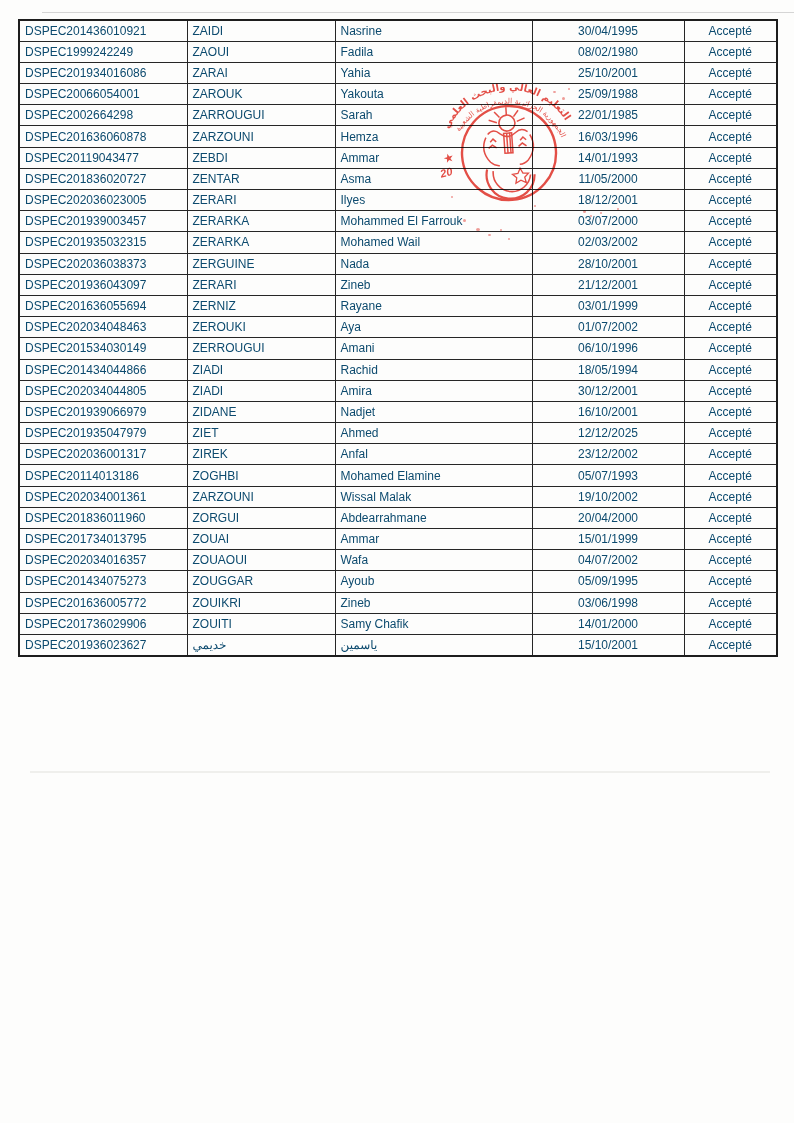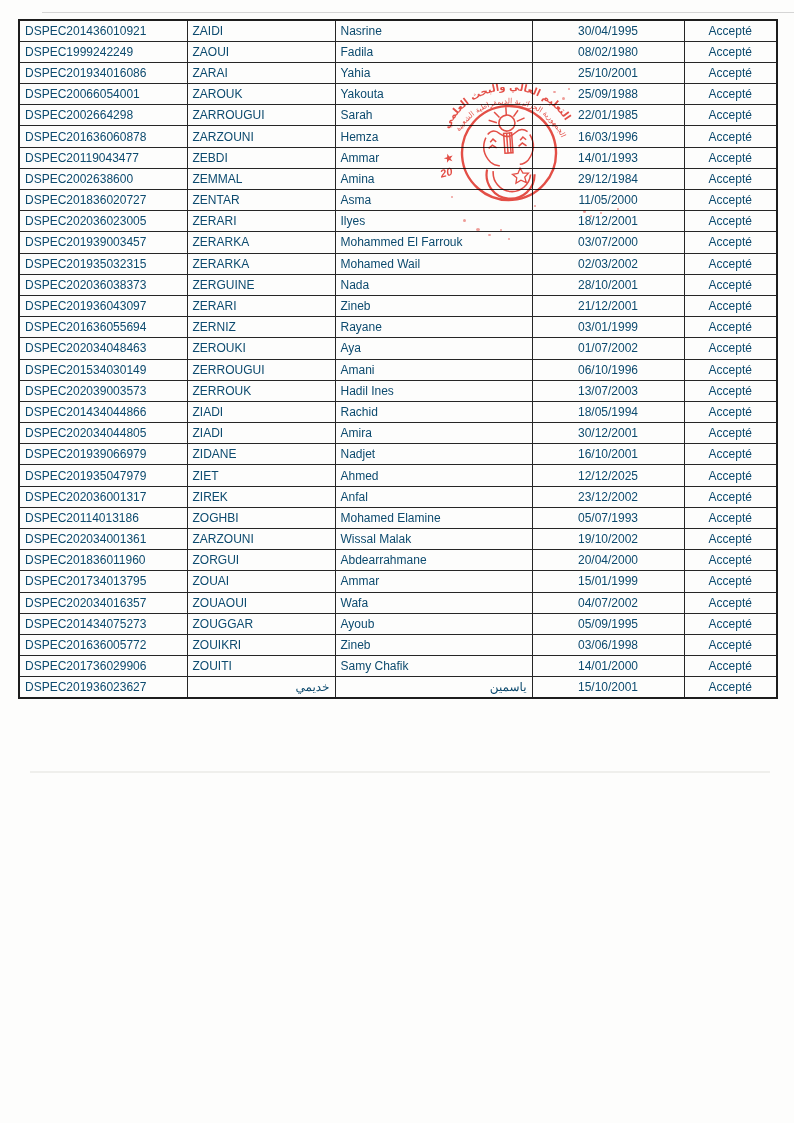--- a/index.html
+++ b/index.html
@@ -28,21 +28,21 @@
     border:1.5px solid #262626;
     padding:0 5px;
     height:21.2px;
     line-height:1;
     white-space:nowrap; overflow:hidden;
     vertical-align:middle;
     box-sizing:border-box;
   }
   td.c-id, td.c-last, td.c-first{ text-align:left; }
   td.c-date, td.c-status{ text-align:center; }
-  td.ar{ direction:rtl; text-align:right; padding-right:3px; }
+  td.ar{ direction:rtl; padding-right:3px; }
 
   
   .stamp{
     position:absolute; left:429px; top:73px; width:160px; height:160px;
     mix-blend-mode:multiply; opacity:.9;
     transform:rotate(-4deg);
     pointer-events:none;
     color:var(--stamp-color);
   }
   .stamp svg{ display:block; width:160px; height:160px; }
@@ -119,27 +119,20 @@
         <td class="c-status">Accepté</td>
       </tr>
       <tr>
         <td class="c-id">DSPEC20119043477</td>
         <td class="c-last">ZEBDI</td>
         <td class="c-first">Ammar</td>
         <td class="c-date">14/01/1993</td>
         <td class="c-status">Accepté</td>
       </tr>
       <tr>
-        <td class="c-id">DSPEC2002638600</td>
-        <td class="c-last">ZEMMAL</td>
-        <td class="c-first">Amina</td>
-        <td class="c-date">29/12/1984</td>
-        <td class="c-status">Accepté</td>
-      </tr>
-      <tr>
         <td class="c-id">DSPEC201836020727</td>
         <td class="c-last">ZENTAR</td>
         <td class="c-first">Asma</td>
         <td class="c-date">11/05/2000</td>
         <td class="c-status">Accepté</td>
       </tr>
       <tr>
         <td class="c-id">DSPEC202036023005</td>
         <td class="c-last">ZERARI</td>
         <td class="c-first">Ilyes</td>
@@ -186,27 +179,20 @@
         <td class="c-last">ZEROUKI</td>
         <td class="c-first">Aya</td>
         <td class="c-date">01/07/2002</td>
         <td class="c-status">Accepté</td>
       </tr>
       <tr>
         <td class="c-id">DSPEC201534030149</td>
         <td class="c-last">ZERROUGUI</td>
         <td class="c-first">Amani</td>
         <td class="c-date">06/10/1996</td>
-        <td class="c-status">Accepté</td>
-      </tr>
-      <tr>
-        <td class="c-id">DSPEC202039003573</td>
-        <td class="c-last">ZERROUK</td>
-        <td class="c-first">Hadil Ines</td>
-        <td class="c-date">13/07/2003</td>
         <td class="c-status">Accepté</td>
       </tr>
       <tr>
         <td class="c-id">DSPEC201434044866</td>
         <td class="c-last">ZIADI</td>
         <td class="c-first">Rachid</td>
         <td class="c-date">18/05/1994</td>
         <td class="c-status">Accepté</td>
       </tr>
       <tr>

